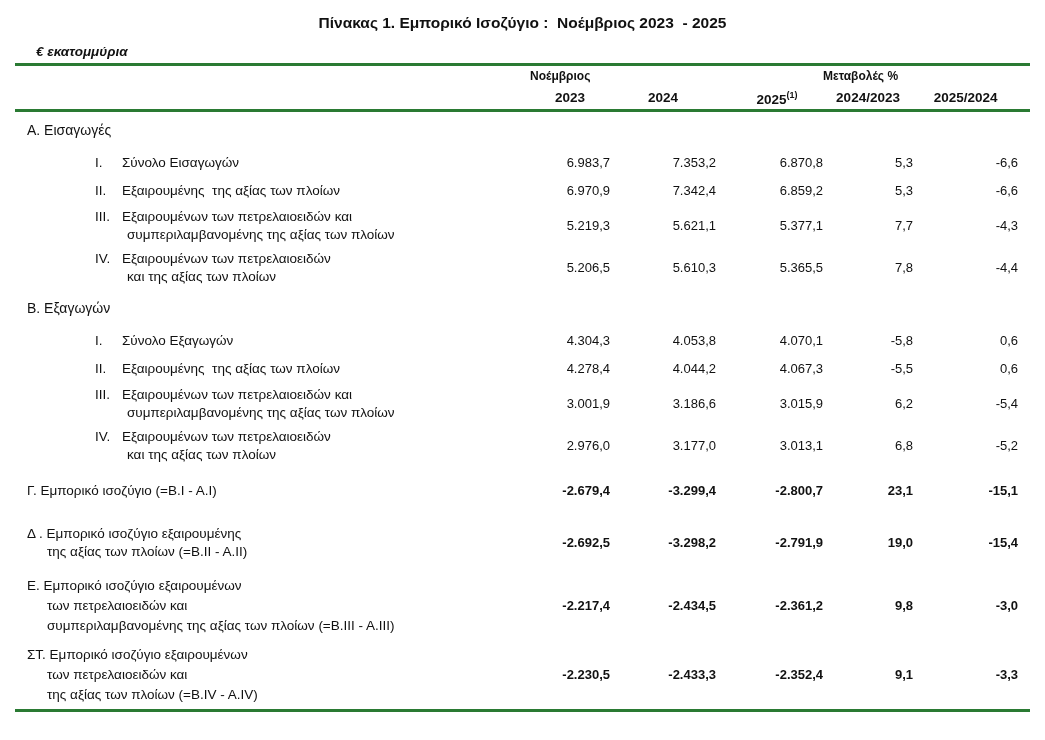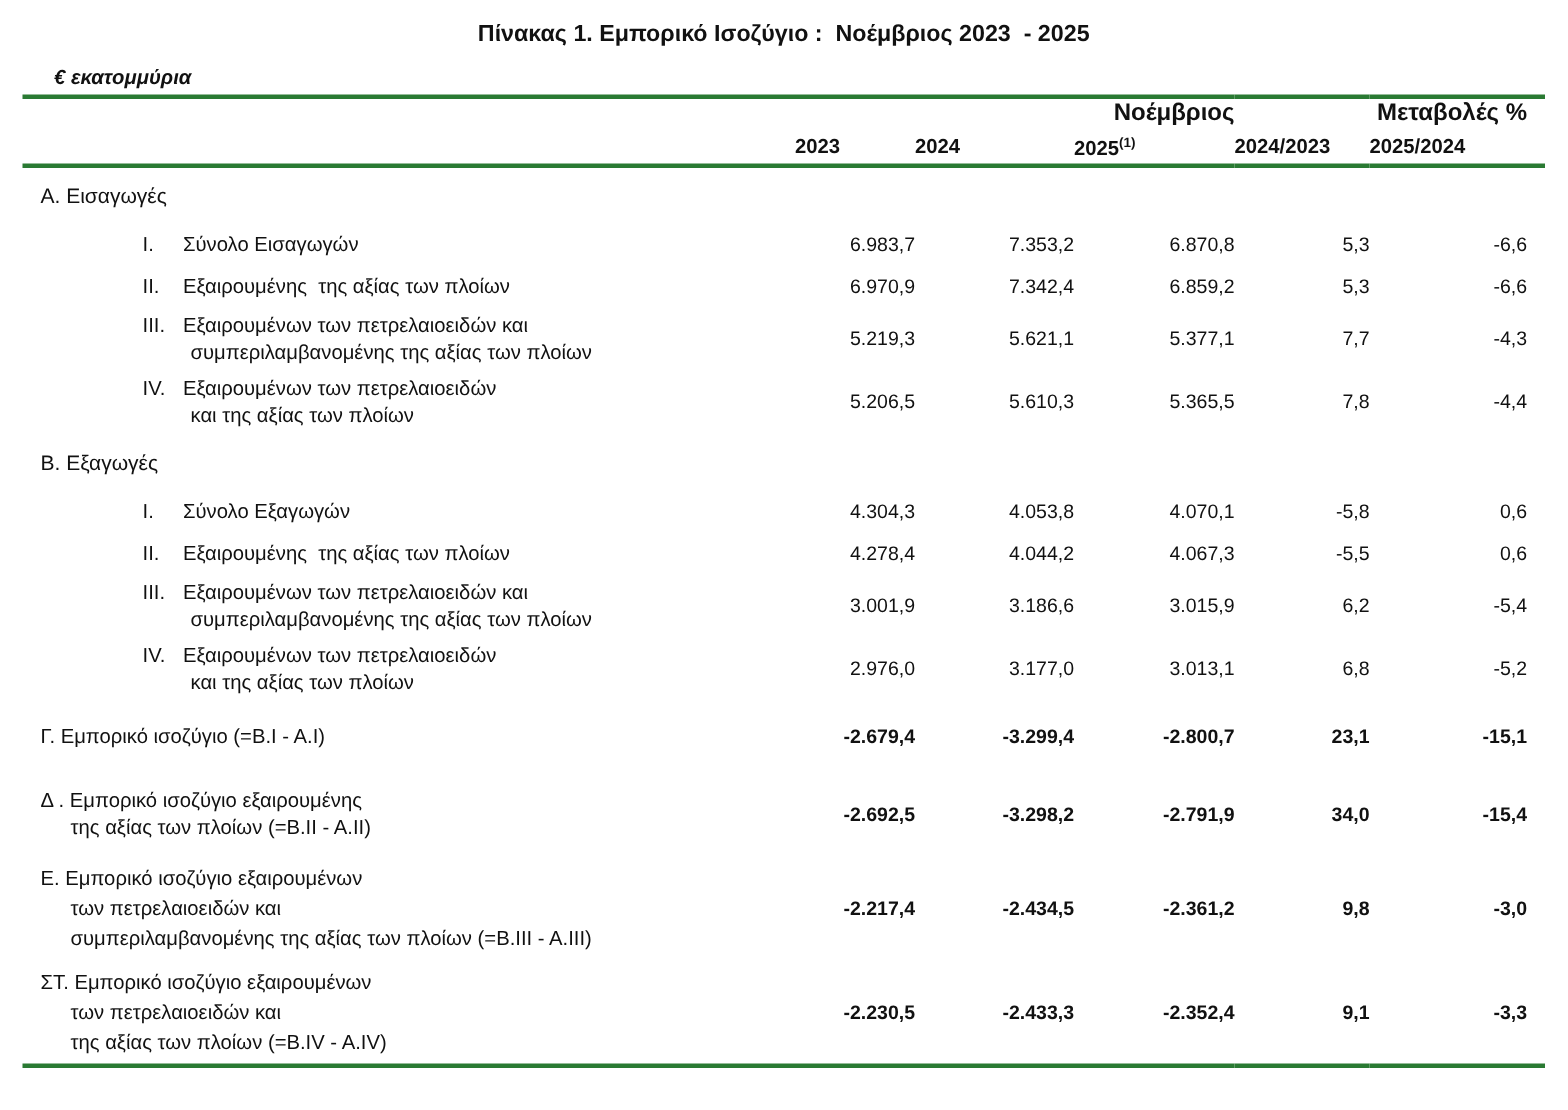--- a/index.html
+++ b/index.html
@@ -31,23 +31,23 @@
   col.c-label{width:515px;}
   col.c-y23{width:80px;}
   col.c-y24{width:106px;}
   col.c-y25{width:107px;}
   col.c-ch1{width:90px;}
   col.c-ch2{width:117px;}
   tr.h-groups{height:22px;}
   tr.h-years{height:24px;}
   tr.h-years td{border-bottom:3px solid var(--green);}
   td{padding:0;vertical-align:middle;}
-  .grp{font-size:16px;font-weight:bold;text-align:right;}
+  .grp{font-size:12px;font-weight:bold;text-align:left;}
   .grp-r{padding-right:12px;}
-  .yr{font-size:13.5px;font-weight:bold;text-align:left;}
+  .yr{font-size:13.5px;font-weight:bold;text-align:center;}
   .yr-last{padding-right:12px;}
   sup.fn{font-size:9px;font-weight:bold;vertical-align:super;margin-right:-15px;letter-spacing:0;}
   
   tr.r-sec{height:38px;}
   tr.r-item1{height:28px;}
   tr.r-item2{height:42px;}
   tr.r-tot1{height:48px;}
   tr.r-tot2{height:56px;}
   tr.r-tot3{height:70px;}
   td.lbl{padding-left:12px;font-size:13.5px;}
@@ -166,21 +166,21 @@
           </td>
           <td class="c-val">5.206,5</td>
           <td class="c-val">5.610,3</td>
           <td class="c-val">5.365,5</td>
           <td class="c-val">7,8</td>
           <td class="c-val">-4,4</td>
         </tr>
         <tr class="r-sec">
           <td class="lbl">
             <div class="sec">
-              <div class="ln"><b>Β. Εξαγωγές</b></div>
+              <div class="ln"><b>Β. Εξαγωγών</b></div>
             </div>
           </td>
           <td class="c-val"></td>
           <td class="c-val"></td>
           <td class="c-val"></td>
           <td class="c-val"></td>
           <td class="c-val"></td>
         </tr>
         <tr class="r-item1">
           <td class="lbl">
@@ -259,21 +259,21 @@
         <tr class="r-tot2">
           <td class="lbl">
             <div class="tot">
               <div class="ln"><b>Δ . Εμπορικό ισοζύγιο</b><span> εξαιρουμένης</span></div>
               <div class="ln cont"><span>της αξίας των πλοίων </span><b>(=B.II - A.II)</b></div>
             </div>
           </td>
           <td class="c-val bold">-2.692,5</td>
           <td class="c-val bold">-3.298,2</td>
           <td class="c-val bold">-2.791,9</td>
-          <td class="c-val bold">34,0</td>
+          <td class="c-val bold">19,0</td>
           <td class="c-val bold">-15,4</td>
         </tr>
         <tr class="r-tot3">
           <td class="lbl">
             <div class="tot lh20">
               <div class="ln"><b>Ε. Εμπορικό ισοζύγιο</b><span> εξαιρουμένων</span></div>
               <div class="ln cont"><span>των πετρελαιοειδών και</span></div>
               <div class="ln cont"><span>συμπεριλαμβανομένης της αξίας των πλοίων </span><b>(=B.III - A.III)</b></div>
             </div>
           </td>

